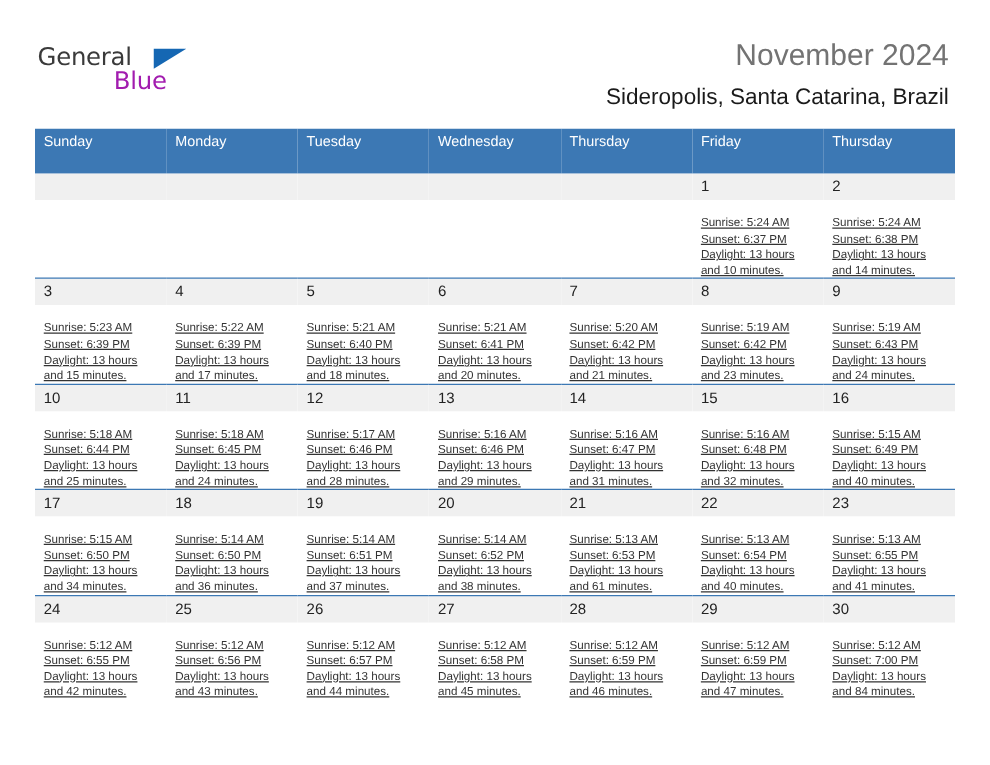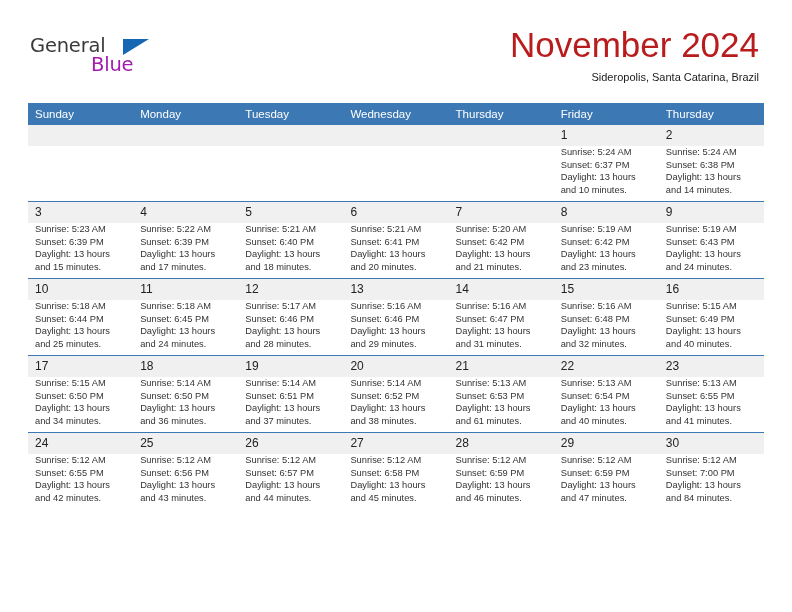--- a/index.html
+++ b/index.html
@@ -67,28 +67,28 @@
     font-weight: 400;
     line-height: 20px;
   }
   .title-block {
     position: absolute;
     right: 0;
     top: 0;
     text-align: right;
   }
   .cal-title {
-    font-size: 35px;
+    font-size: 24px;
     font-weight: 400;
-    color: #b91c1c;
+    color: #737373;
     line-height: 34px;
     white-space: nowrap;
   }
   .cal-subtitle {
-    font-size: 11px;
+    font-size: 18px;
     font-weight: 400;
     color: #1a1a1a;
     line-height: 20px;
     margin-top: 5px;
     white-space: nowrap;
   }
 
   
   .calendar {
     position: absolute;
@@ -97,21 +97,21 @@
     width: 736px;
     border-collapse: collapse;
     table-layout: fixed;
   }
   .calendar th {
     background: #3c78b4;
     color: #ffffff;
     font-size: 11.5px;
     font-weight: 400;
     text-align: left;
-    padding: 5px 0 5px 7px;
+    padding: 5px 0 19px 7px;
     height: 12px;
     border: none;
   }
   .calendar td {
     vertical-align: top;
     padding: 0;
     border-top: 1.4px solid #3c78b4;
     background: #ffffff;
     height: 76px;
   }
@@ -123,24 +123,25 @@
     font-size: 12px;
     color: #222222;
     line-height: 14px;
     padding: 3px 0 4px 7px;
     min-height: 14px;
   }
   .daynum.empty {
     color: transparent;
   }
   .details {
-    padding: 0 6px 0 7px;
+    padding: 12px 6px 0 7px;
     font-size: 9.3px;
     line-height: 12.6px;
     color: #333333;
+    text-decoration: underline;
   }
   .details div {
     white-space: nowrap;
   }
 </style>
 </head>
 <body>
 
 <div class="page">
 

